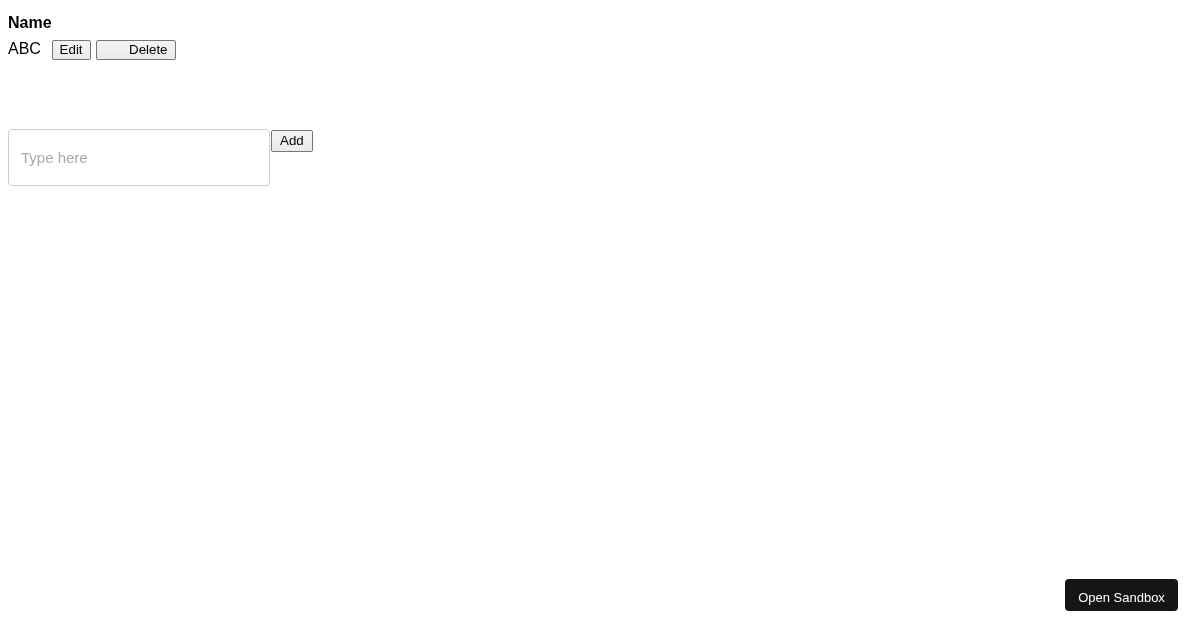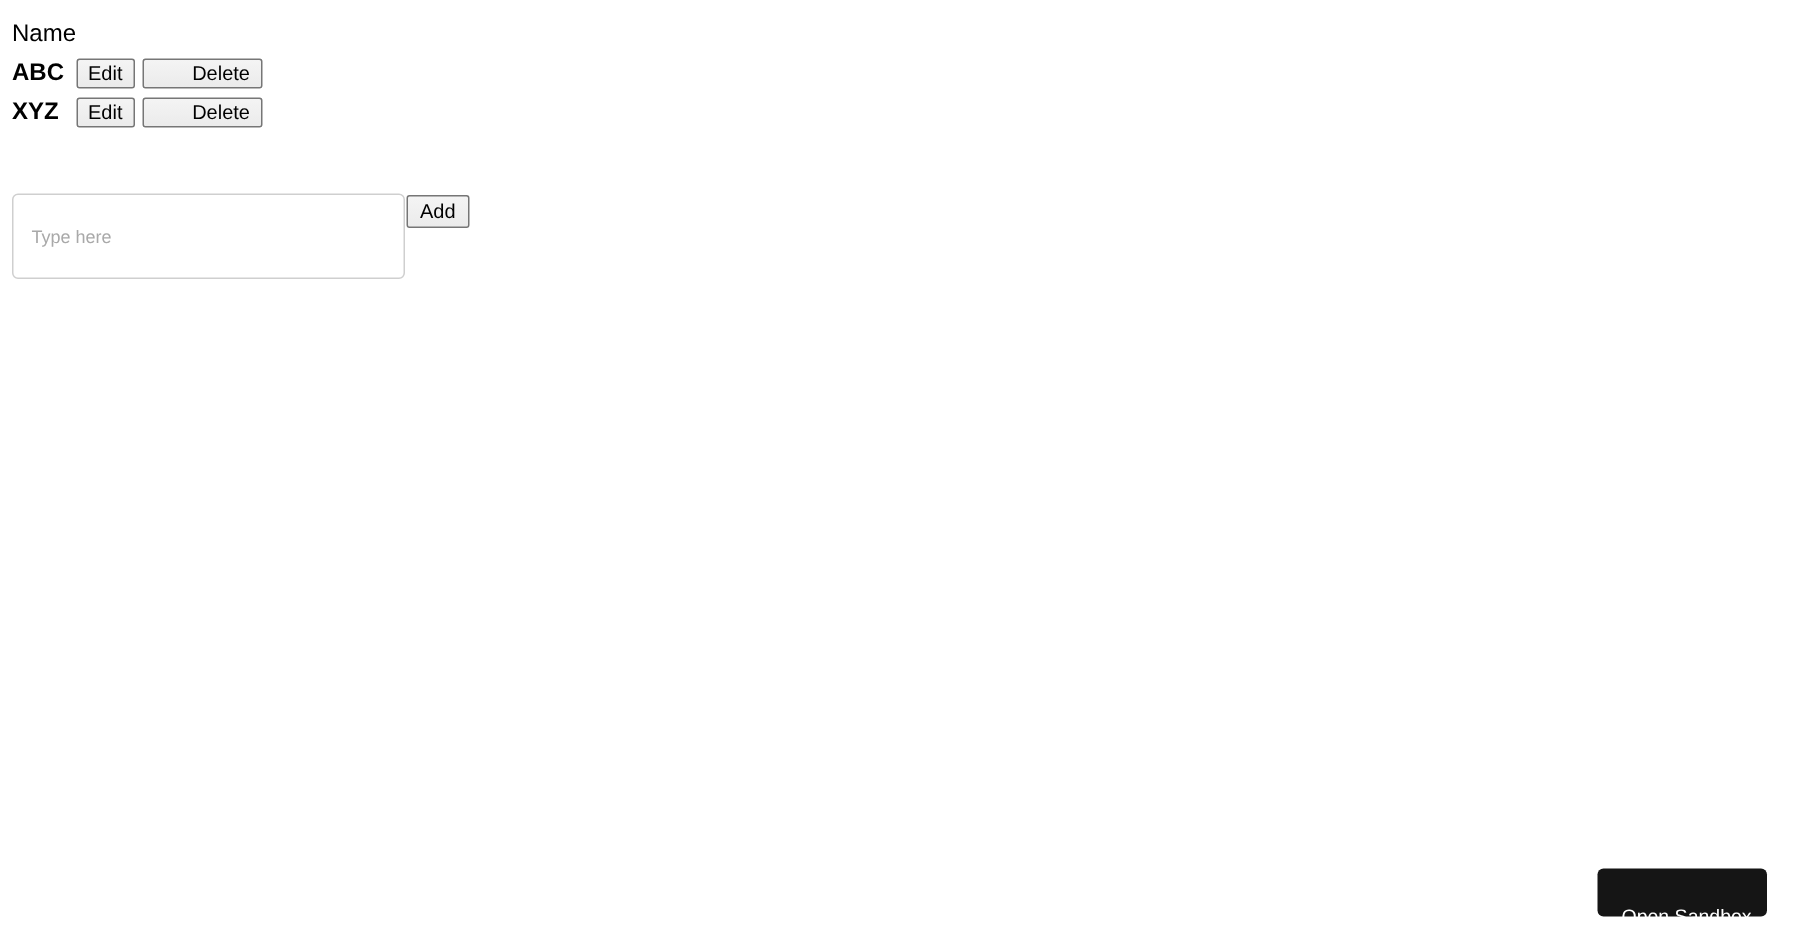--- a/index.html
+++ b/index.html
@@ -31,25 +31,25 @@
   .crud-table td {
     padding: 0;
     margin: 0;
     text-align: left;
     vertical-align: middle;
     font-size: 16px;
     line-height: 26px;
     white-space: nowrap;
   }
   .crud-table th {
-    font-weight: normal;
+    font-weight: bold;
     font-size: 16px;
   }
   .name-cell {
-    font-weight: bold;
+    font-weight: normal;
     padding-right: 12px;
   }
   .action-cell {
     padding: 0;
   }
 
   
   .btn {
     font-family: "Liberation Sans", sans-serif;
     font-size: 13.333px;
@@ -75,21 +75,21 @@
     align-items: flex-start;
   }
   .text-input {
     box-sizing: border-box;
     width: 262px;
     height: 57px;
     border: 1px solid #cfcfcf;
     border-radius: 4px;
     background: #ffffff;
     font-family: "Liberation Sans", sans-serif;
-    font-size: 12px;
+    font-size: 15px;
     color: #222222;
     padding: 0 12px;
     outline: none;
     resize: none;
     line-height: 55px;
   }
   .text-input::placeholder {
     color: #a9a9a9;
     opacity: 1;
   }
@@ -108,21 +108,21 @@
     height: 32px;
     background: #151515;
     color: #ffffff;
     border: none;
     border-radius: 4px;
     font-family: "Liberation Sans", sans-serif;
     font-size: 13px;
     line-height: 32px;
     text-align: center;
     cursor: pointer;
-    padding: 16px;
+    padding: 3px;
     white-space: nowrap;
   }
 </style>
 </head>
 <body>
 
 <table class="crud-table">
   <thead>
     <tr>
       <th class="name-header">Name</th>
@@ -130,27 +130,20 @@
     </tr>
   </thead>
   <tbody>
     <tr>
       <td class="name-cell">ABC</td>
       <td class="action-cell">
         <button class="btn btn-edit">Edit</button>
         <button class="btn btn-delete">Delete</button>
       </td>
     </tr>
-    <tr>
-      <td class="name-cell">XYZ</td>
-      <td class="action-cell">
-        <button class="btn btn-edit">Edit</button>
-        <button class="btn btn-delete">Delete</button>
-      </td>
-    </tr>
   </tbody>
 </table>
 
 <div class="add-row">
   <input class="text-input" type="text" placeholder="Type here" style="">
   <button class="btn btn-add">Add</button>
 </div>
 
 <button class="sandbox-btn">Open Sandbox</button>
 

